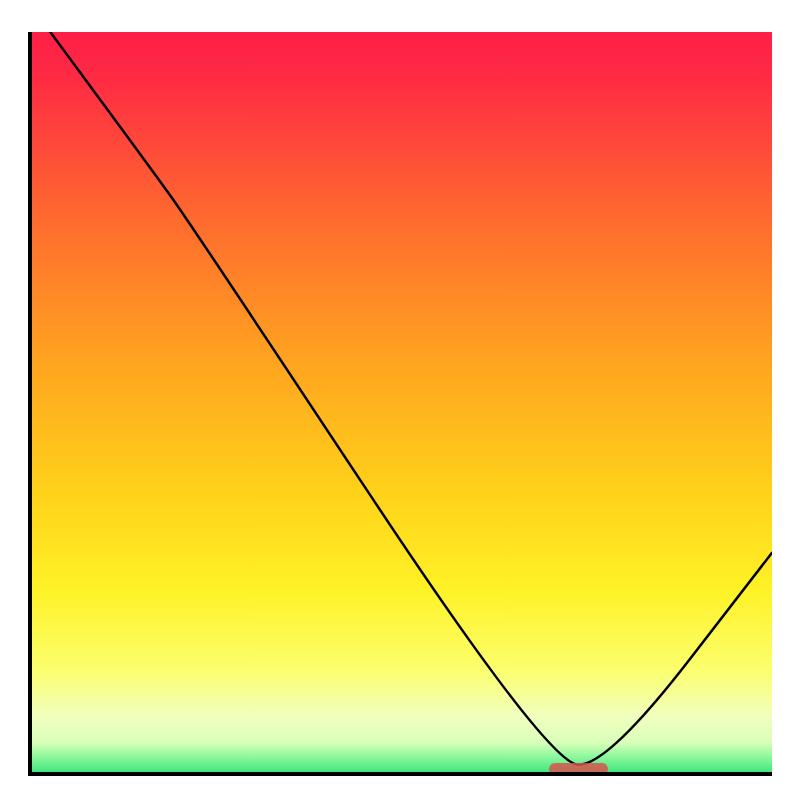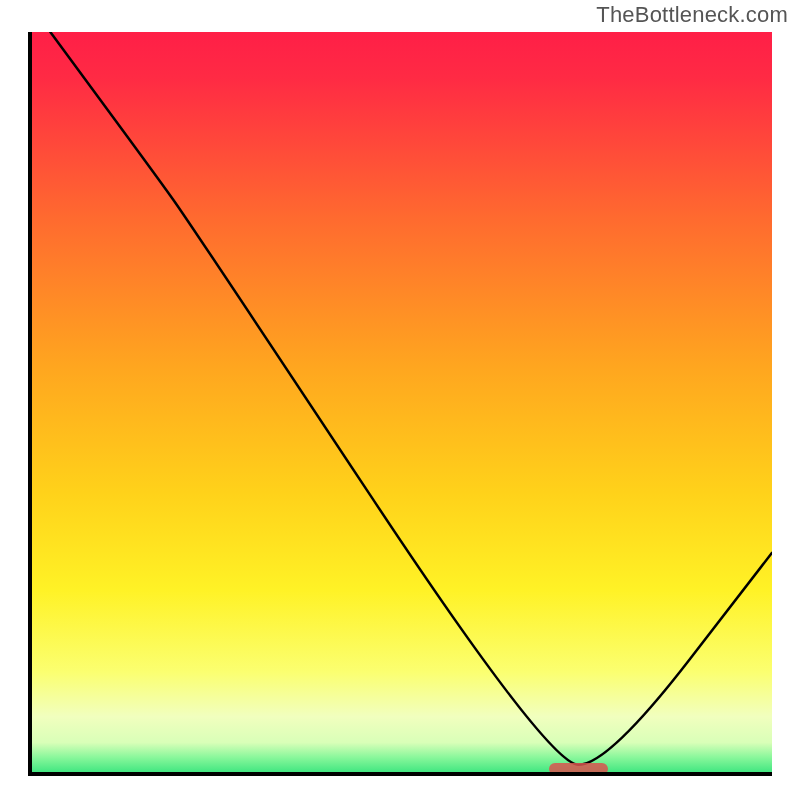--- a/index.html
+++ b/index.html
@@ -64,21 +64,20 @@
     border-radius: 6px;
     background: #d9534f;
     opacity: 0.85;
   }
 </style>
 </head>
 <body>
 
 <div class="container">
 
-  <div class="watermark">TheBottleneck.com</div>
 
   <div class="plot-area">
 
     <svg class="plot-bg" viewBox="0 0 100 100" preserveAspectRatio="none">
       <defs>
         <linearGradient id="bg-grad" x1="0" y1="0" x2="0" y2="1">
             <stop offset="0%" stop-color="#ff1f47"></stop>
             <stop offset="6%" stop-color="#ff2a44"></stop>
             <stop offset="25%" stop-color="#ff6a2f"></stop>
             <stop offset="45%" stop-color="#ffa61f"></stop>

